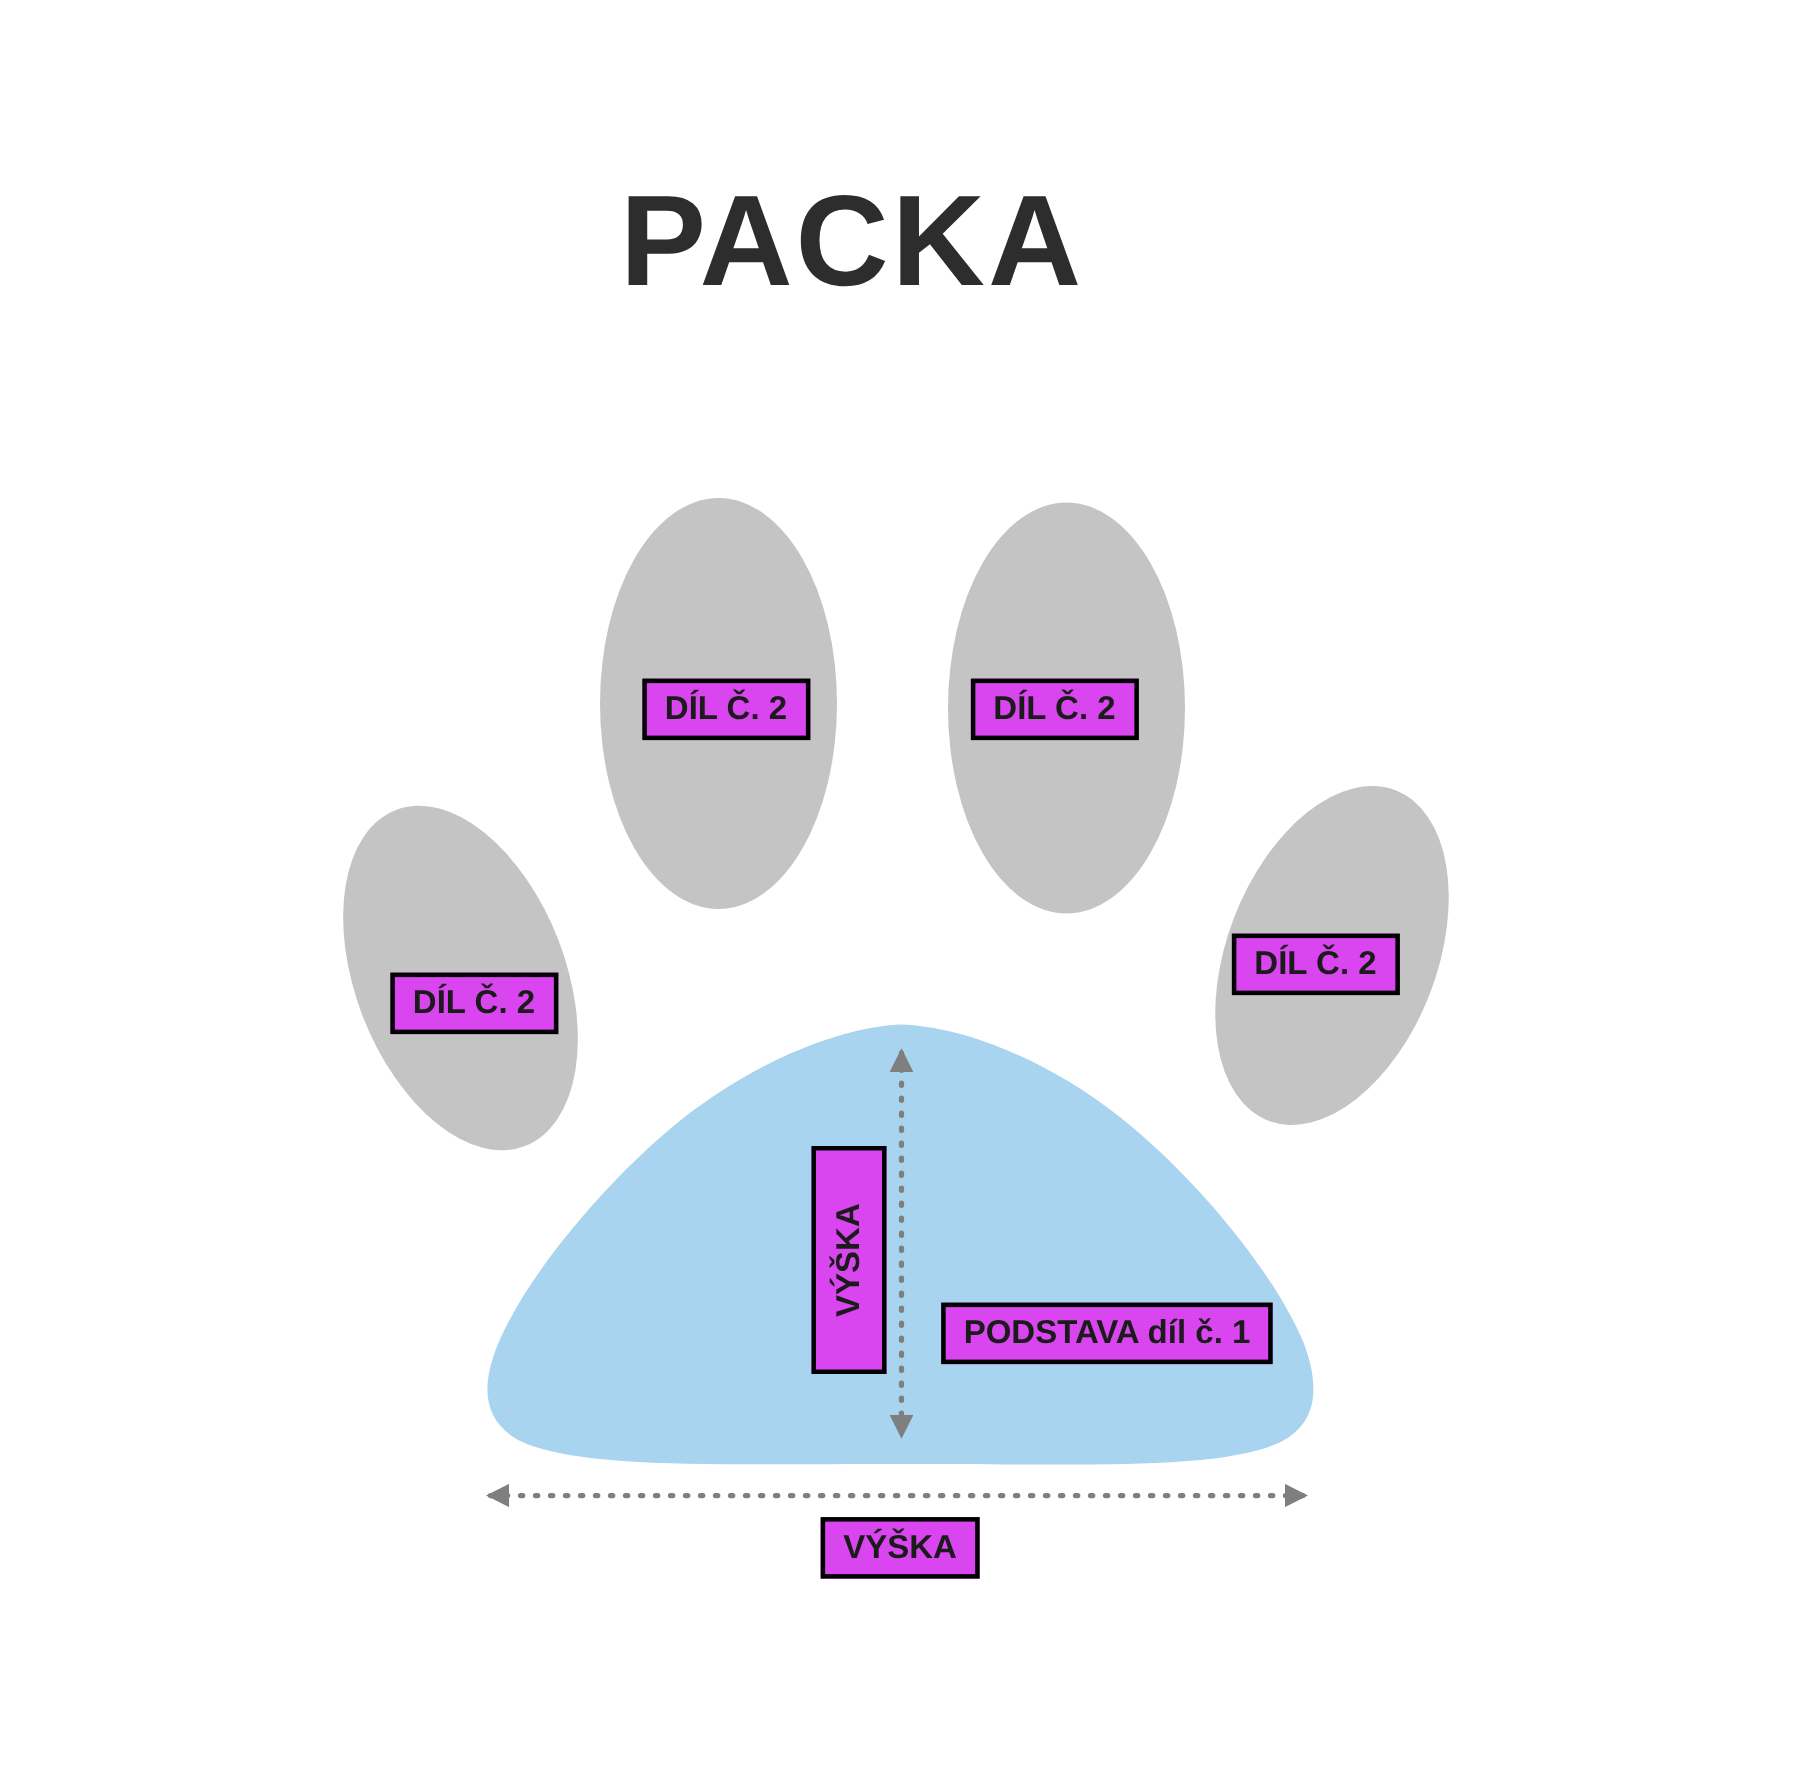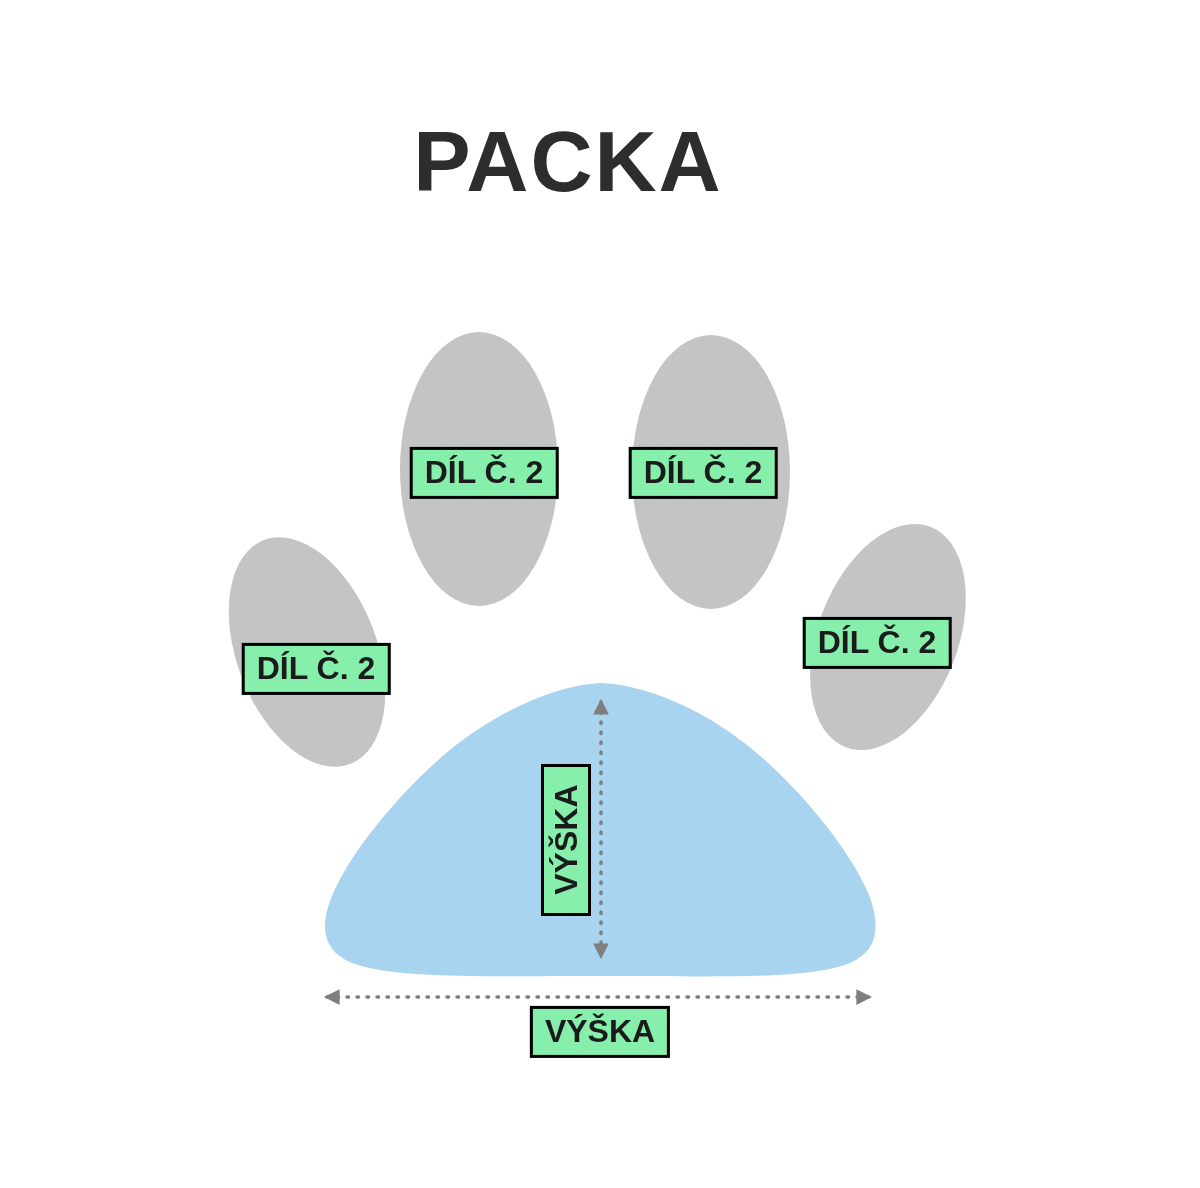--- a/index.html
+++ b/index.html
@@ -27,25 +27,25 @@
     text-align: center;
     font-size: 86px;
     font-weight: bold;
     letter-spacing: 2px;
     color: #2d2d2d;
   }
 
   .label-box {
     position: absolute;
     transform: translate(-50%, -50%);
-    background: #86efac;
+    background: #d946ef;
     border: 3px solid #000000;
     color: #1b1b1b;
     font-weight: bold;
-    font-size: 32px;
+    font-size: 22px;
     line-height: 1.1;
     padding: 5px 12px 6px 12px;
     white-space: nowrap;
   }
 
   .label-vertical {
     width: 50px;
     height: 152px;
     padding: 0;
     display: flex;
@@ -93,16 +93,17 @@
 
   <div class="label-box" style="left:484px; top:473px;">DÍL Č. 2</div>
   <div class="label-box" style="left:703px; top:473px;">DÍL Č. 2</div>
   <div class="label-box" style="left:316px; top:669px;">DÍL Č. 2</div>
   <div class="label-box" style="left:877px; top:643px;">DÍL Č. 2</div>
 
   <div class="label-box label-vertical" style="left:566px; top:840px;">
     <span class="vtext">VÝŠKA</span>
   </div>
 
+  <div class="label-box" style="left:738px; top:889px;">PODSTAVA díl č. 1</div>
 
   <div class="label-box" style="left:600px; top:1032px;">VÝŠKA</div>
 
 </div>
 
 </body></html>

